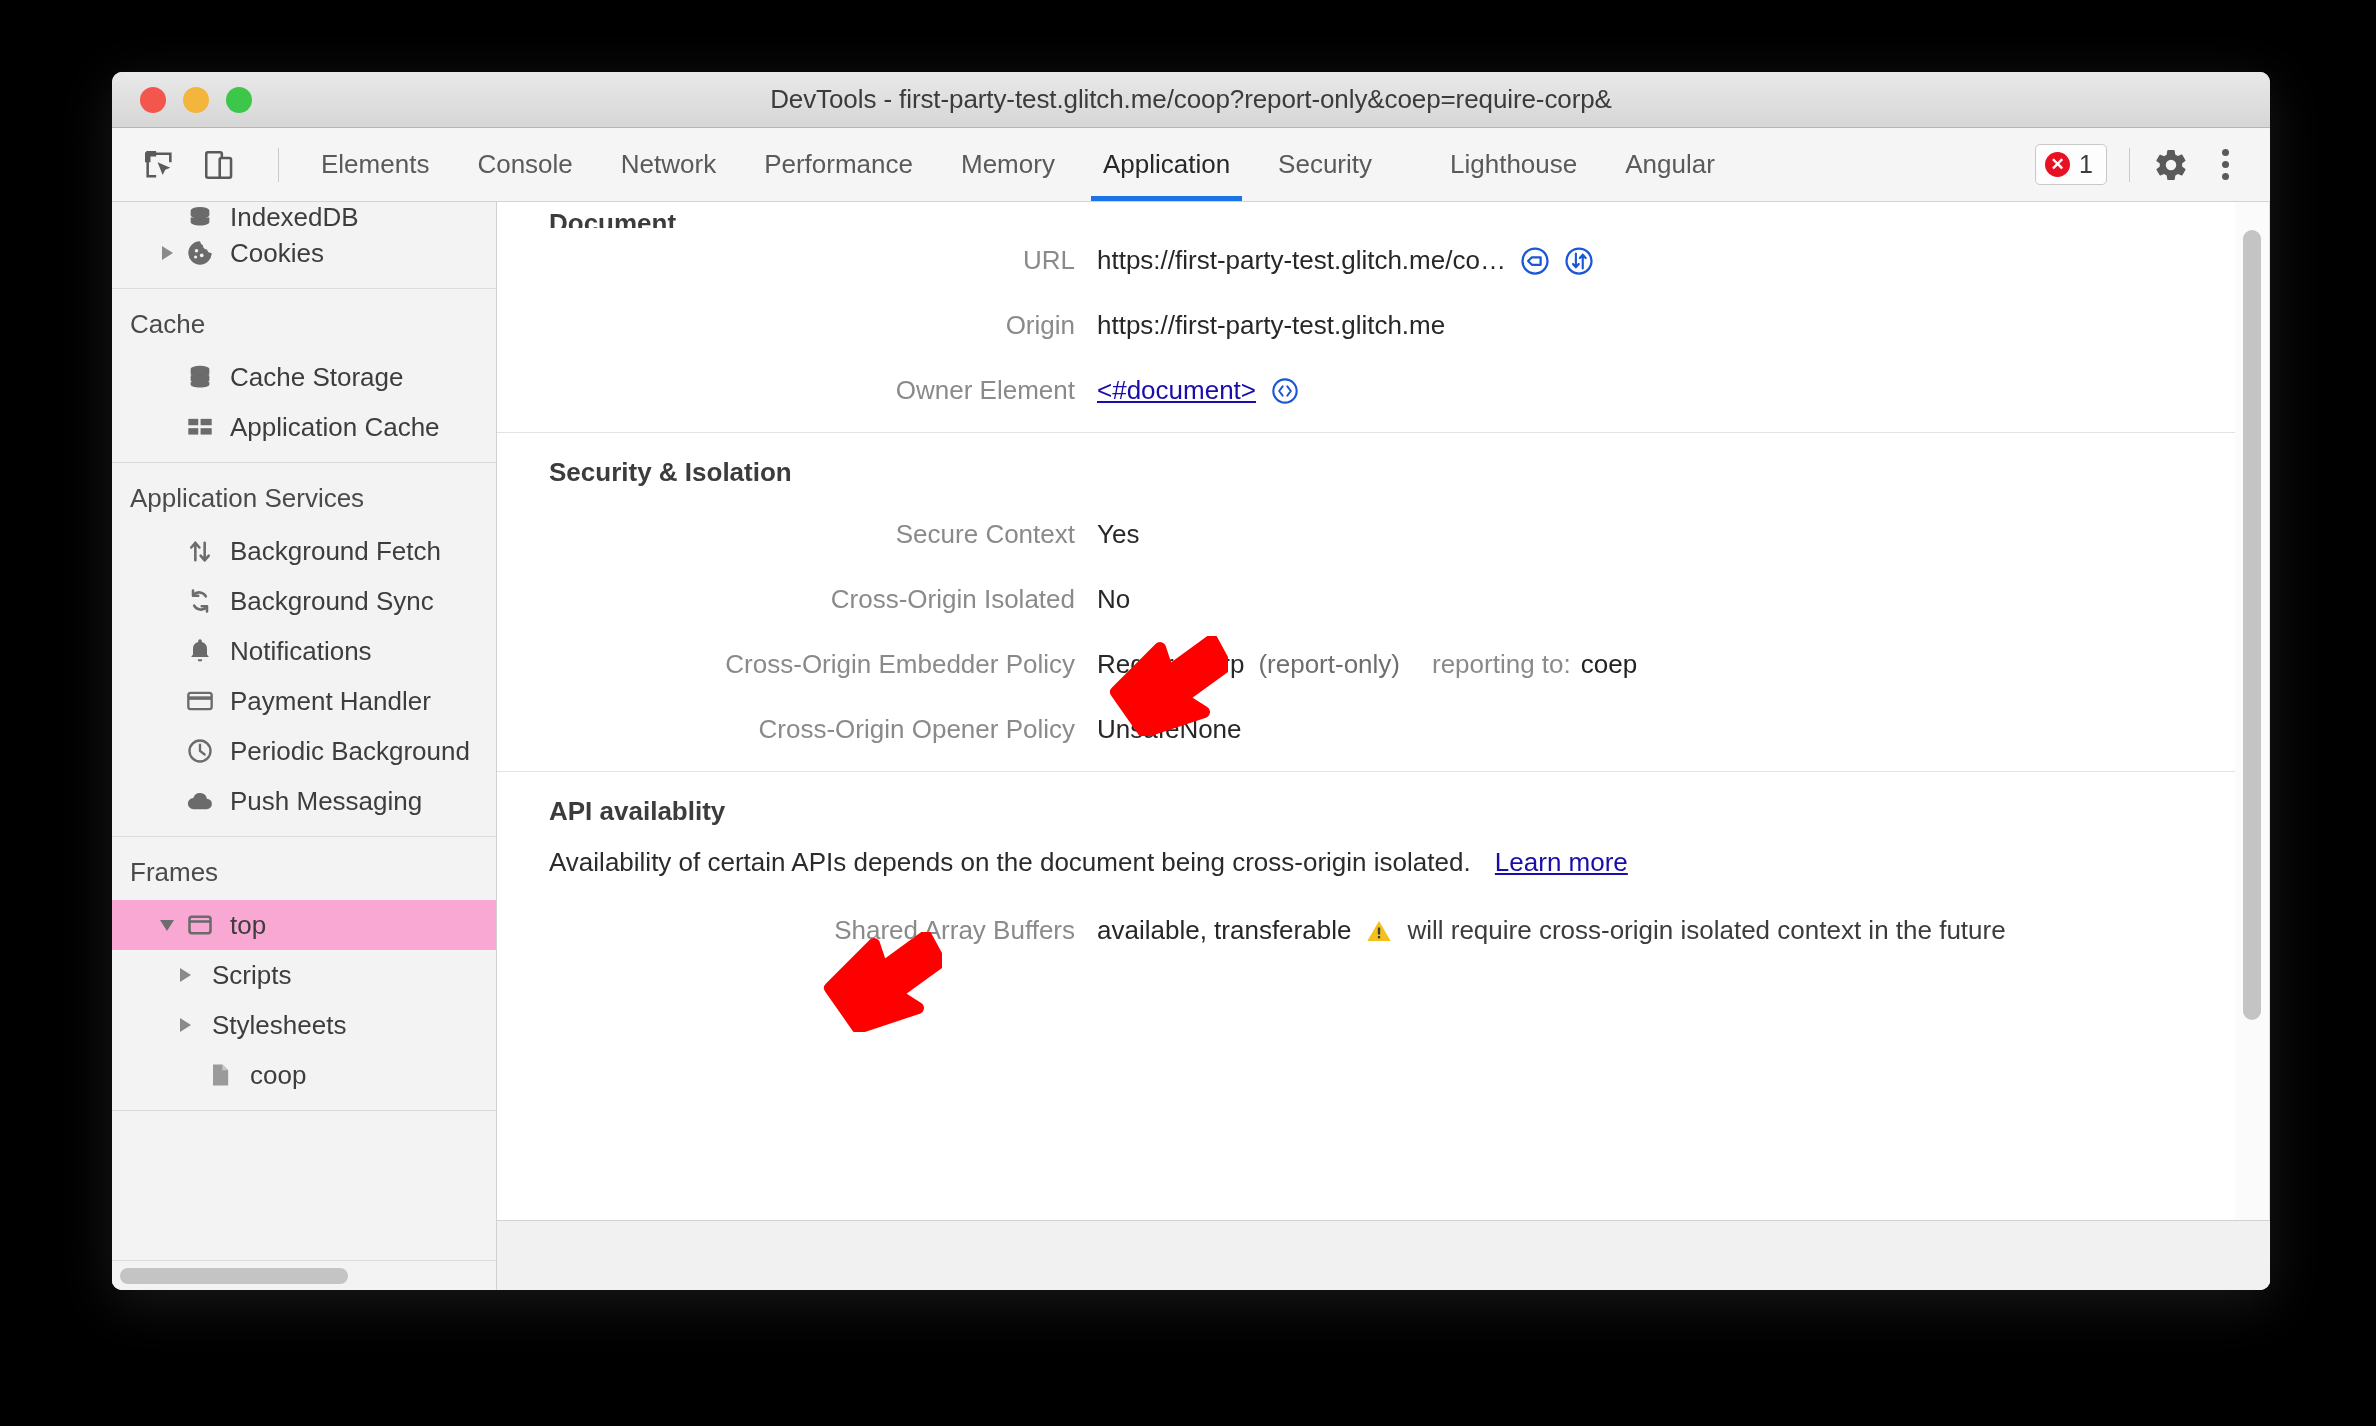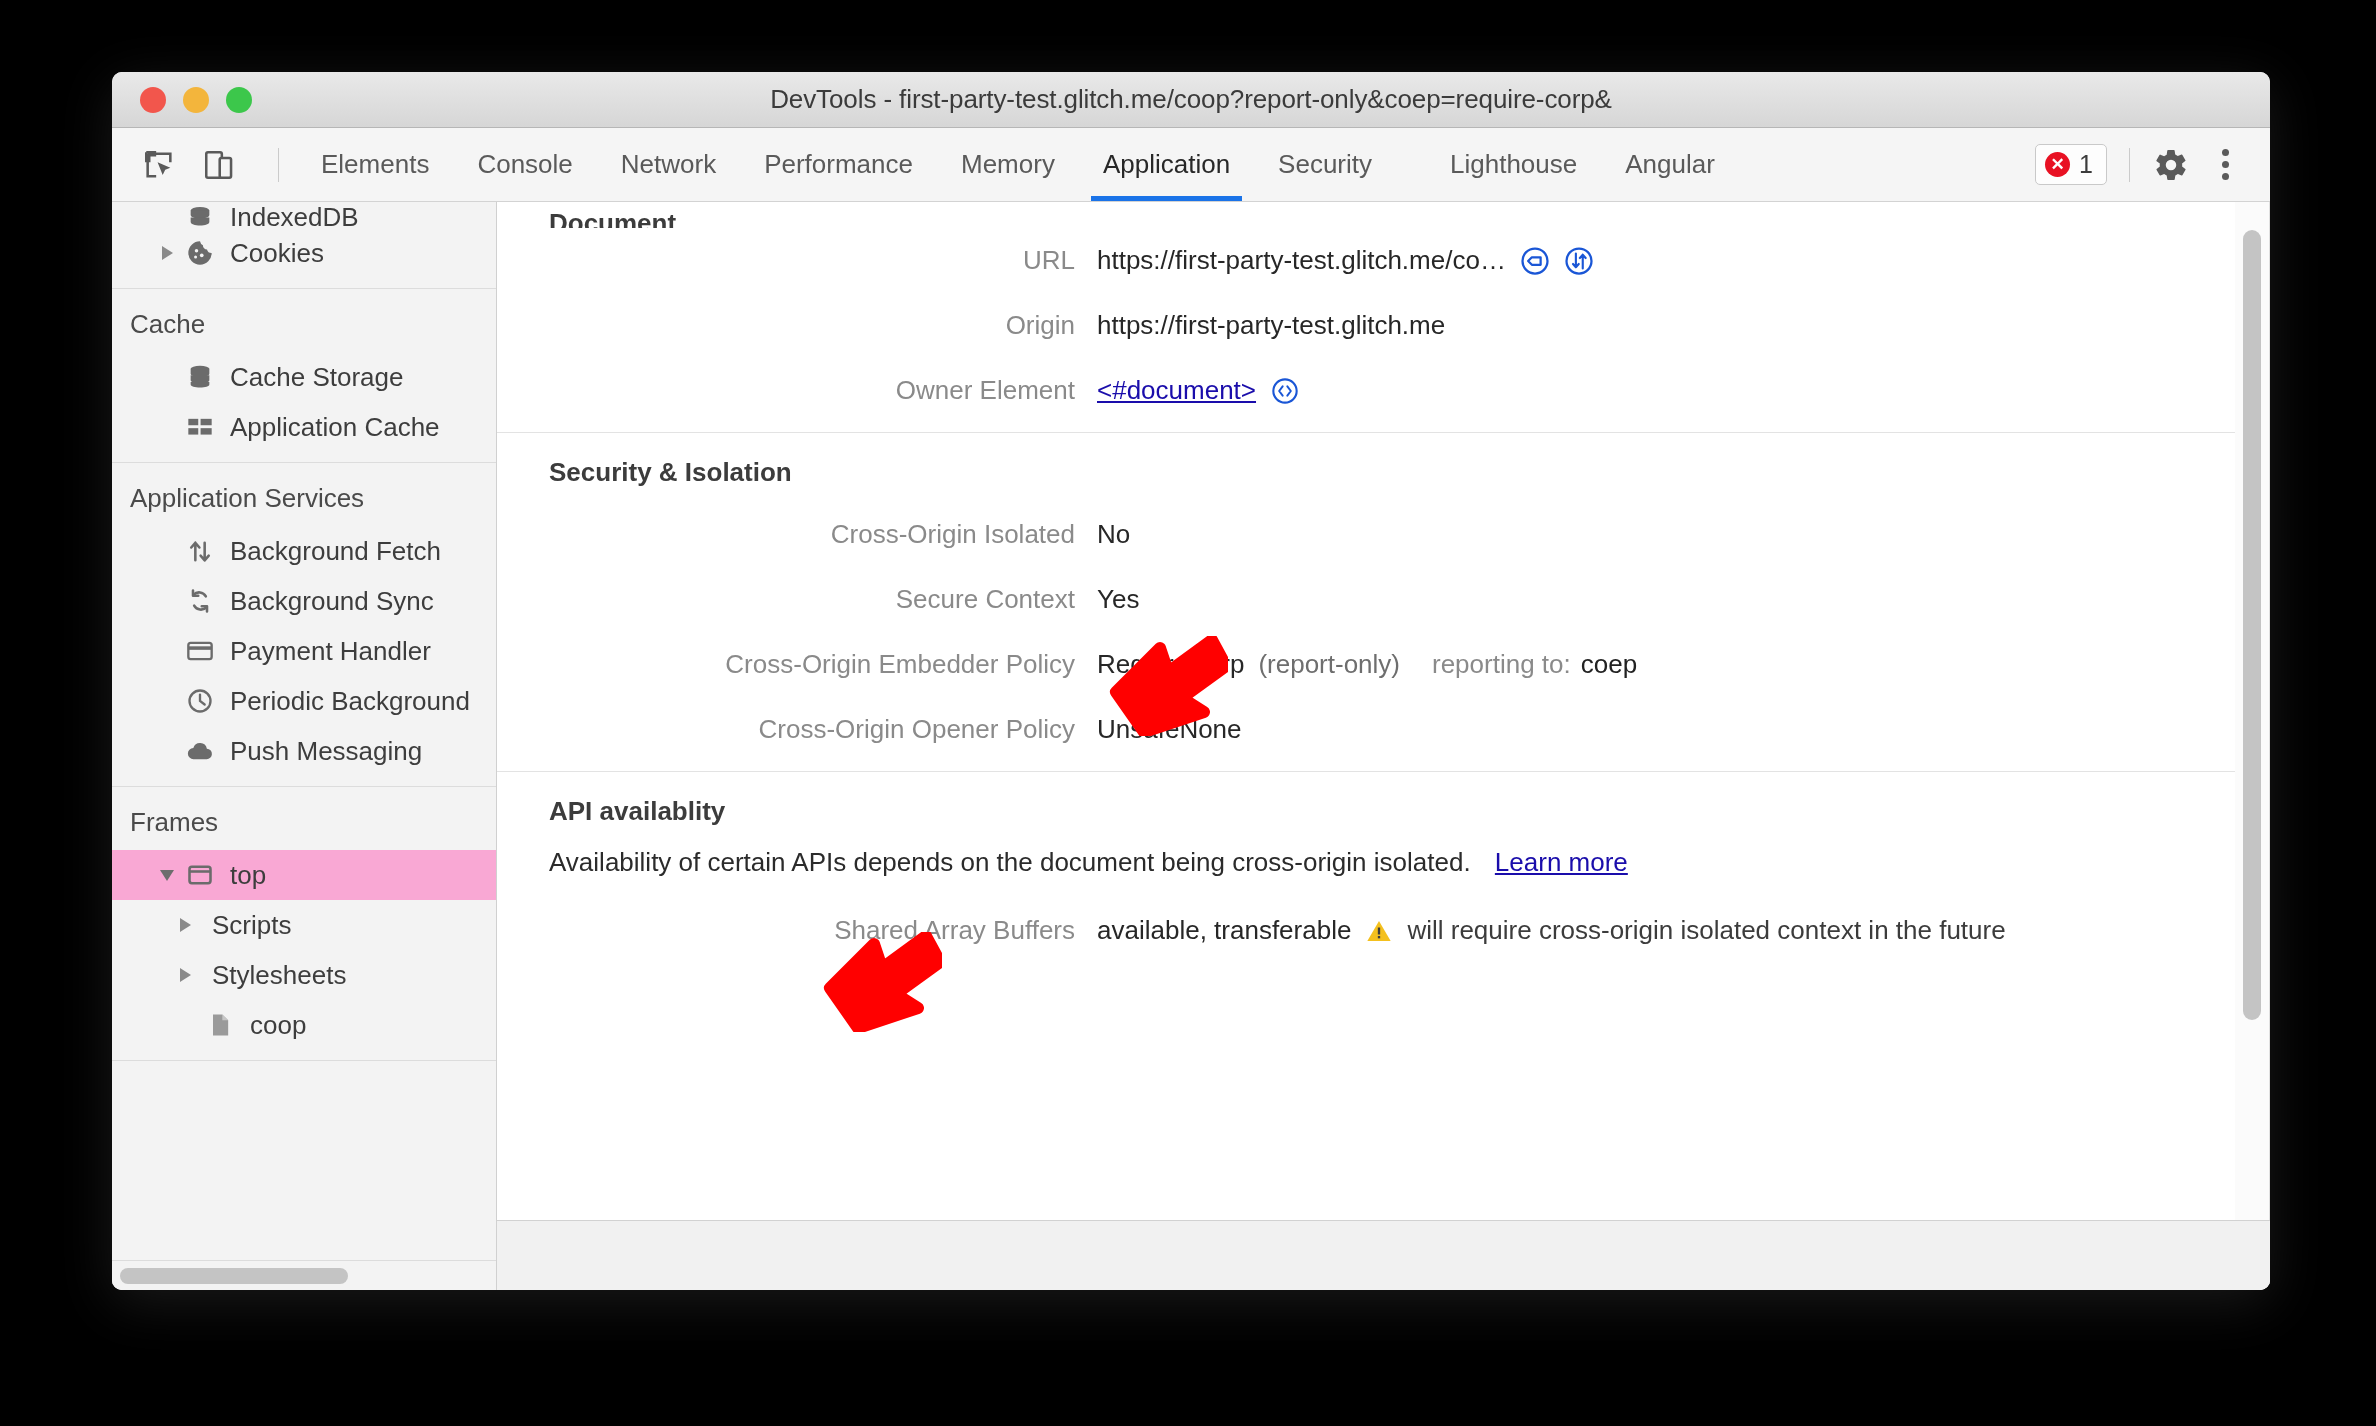--- a/index.html
+++ b/index.html
@@ -386,20 +386,30 @@
                   <path d="M6 3v4.5h4.5" stroke="#6b6b6b" stroke-width="2.2" fill="none" stroke-linecap="round" stroke-linejoin="round"></path>
                   <path d="M18 21v-4.5h-4.5" stroke="#6b6b6b" stroke-width="2.2" fill="none" stroke-linecap="round" stroke-linejoin="round"></path>
                 </svg>
               </span>
               <span class="sb-label">Background Sync</span>
             </div>
             <div class="sb-item indent1">
               <span class="twisty spacer"></span>
               <span class="sb-ico">
                 <svg width="28" height="28" viewBox="0 0 24 24">
+                  <path d="M12 2a1.6 1.6 0 0 1 1.6 1.6v.6A6 6 0 0 1 18 10v5l1.6 2.2H4.4L6 15v-5a6 6 0 0 1 4.4-5.8v-.6A1.6 1.6 0 0 1 12 2z" fill="#6b6b6b"></path>
+                  <path d="M10 19a2 2 0 0 0 4 0z" fill="#6b6b6b"></path>
+                </svg>
+              </span>
+              <span class="sb-label">Notifications</span>
+            </div>
+            <div class="sb-item indent1">
+              <span class="twisty spacer"></span>
+              <span class="sb-ico">
+                <svg width="28" height="28" viewBox="0 0 24 24">
                   <rect x="2" y="5" width="20" height="14" rx="2" stroke="#6b6b6b" stroke-width="2" fill="none"></rect>
                   <rect x="2" y="8" width="20" height="3" fill="#6b6b6b"></rect>
                 </svg>
               </span>
               <span class="sb-label">Payment Handler</span>
             </div>
             <div class="sb-item indent1">
               <span class="twisty spacer"></span>
               <span class="sb-ico">
                 <svg width="28" height="28" viewBox="0 0 24 24">
@@ -501,30 +511,30 @@
                   </svg>
                 </span>
               </div>
             </div>
           </div>
 
           <div class="msect">
             <div class="sect-title">Security &amp; Isolation</div>
 
             <div class="row">
+              <div class="rlabel">Secure Context</div>
+              <div class="rvalue">
+                <span>Yes</span>
+              </div>
+            </div>
+
+            <div class="row">
               <div class="rlabel">Cross-Origin Isolated</div>
               <div class="rvalue">
                 <span>No</span>
-              </div>
-            </div>
-
-            <div class="row">
-              <div class="rlabel">Secure Context</div>
-              <div class="rvalue">
-                <span>Yes</span>
               </div>
             </div>
 
             <div class="row">
               <div class="rlabel">Cross-Origin Embedder Policy</div>
               <div class="rvalue">
                 <span>RequireCorp</span>
                 <span class="muted">(report-only)</span>
                 <span class="muted2" style="margin-left:18px">reporting to:</span>
                 <span class="bold" style="margin-left:-4px">coep</span>

